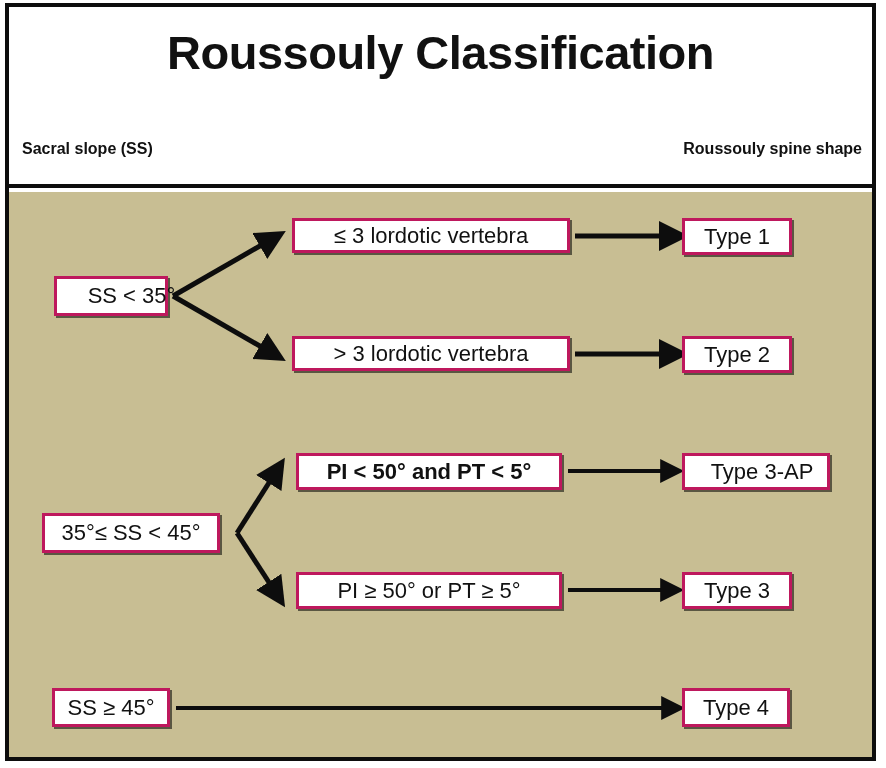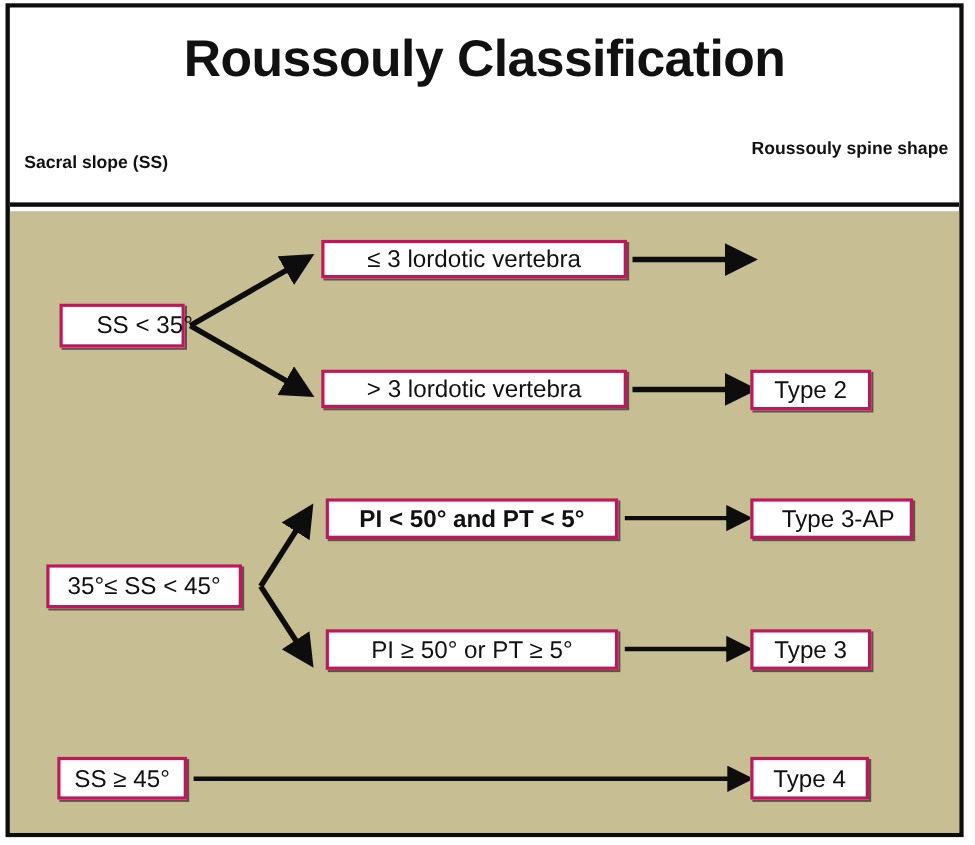--- a/index.html
+++ b/index.html
@@ -54,21 +54,21 @@
     white-space: nowrap;
   }
   .col-label {
     position: absolute;
     font-size: 16px;
     font-weight: bold;
     color: #111111;
     white-space: nowrap;
   }
   .col-label.left  { left: 22px;  top: 140px; }
-  .col-label.right { right: 24px; top: 127px; }
+  .col-label.right { right: 24px; top: 140px; }
 
   
   .body-area {
     position: absolute;
     left: 9px;
     top: 192px;
     width: 863px;
     height: 565px;
     background: #c8be93;
   }
@@ -137,20 +137,21 @@
 
     <line x1="176" y1="708" x2="666" y2="708" stroke="#0d0d0d" stroke-width="4" marker-end="url(#ahb)"></line>
   </svg>
 
   <div class="fbox" style="left:54px; top:276px; width:114px; height:40px;padding-left:41px;">SS &lt; 35°</div>
 
   <div class="fbox" style="left:292px; top:218px; width:278px; height:35px;">≤ 3 lordotic vertebra</div>
 
   <div class="fbox" style="left:292px; top:336px; width:278px; height:35px;">&gt; 3 lordotic vertebra</div>
 
+  <div class="fbox" style="left:682px; top:218px; width:110px; height:37px;">Type 1</div>
 
   <div class="fbox" style="left:682px; top:336px; width:110px; height:37px;">Type 2</div>
 
   <div class="fbox" style="left:42px; top:513px; width:178px; height:40px;">35°≤ SS &lt; 45°</div>
 
   <div class="fbox" style="left:296px; top:453px; width:266px; height:37px;font-weight:bold;">PI &lt; 50° and PT &lt; 5°</div>
 
   <div class="fbox" style="left:296px; top:572px; width:266px; height:37px;">PI ≥ 50° or PT ≥ 5°</div>
 
   <div class="fbox" style="left:682px; top:453px; width:148px; height:37px;padding-left:12px;">Type 3-AP</div>

